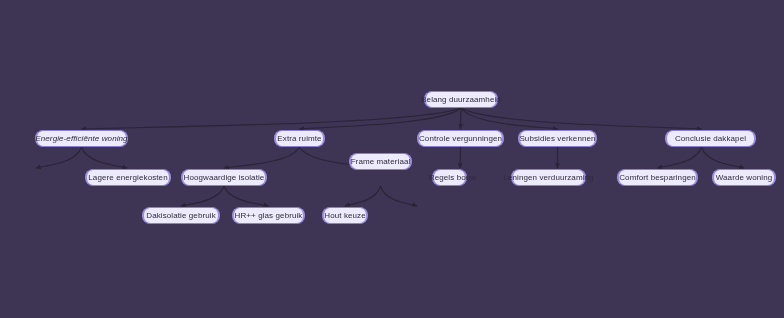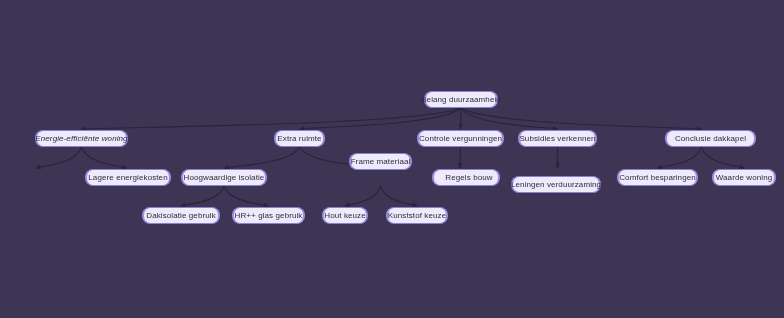--- a/index.html
+++ b/index.html
@@ -100,37 +100,34 @@
     </div>
     <div class="node" style="left: 85px; top: 169px; width: 86px;">
       <span class="node-label">Lagere energiekosten</span>
     </div>
     <div class="node" style="left: 181px; top: 169px; width: 86px; align-items: center;">
       <span class="node-label">Hoogwaardige isolatie</span>
     </div>
     <div class="node" style="left: 349px; top: 153px; width: 63px;">
       <span class="node-label">Frame materiaal</span>
     </div>
-    <div class="node" style="left: 432px; top: 169px; width: 68px; padding-left: 12px;">
+    <div class="node" style="left: 432px; top: 169px; width: 35px; padding-left: 12px;">
       <span class="node-label">Regels bouw</span>
     </div>
-    <div class="node" style="left: 511px; top: 176px; width: 90px;">
+    <div class="node" style="left: 511px; top: 169px; width: 75px;">
       <span class="node-label">Leningen verduurzaming</span>
     </div>
     <div class="node" style="left: 617px; top: 169px; width: 81px;">
       <span class="node-label">Comfort besparingen</span>
     </div>
     <div class="node" style="left: 712px; top: 169px; width: 64px;">
       <span class="node-label">Waarde woning</span>
     </div>
     <div class="node" style="left: 142px; top: 207px; width: 78px;">
       <span class="node-label">Dakisolatie gebruik</span>
     </div>
     <div class="node" style="left: 232px; top: 207px; width: 73px;">
       <span class="node-label">HR++ glas gebruik</span>
     </div>
     <div class="node" style="left: 322px; top: 207px; width: 46px;">
       <span class="node-label">Hout keuze</span>
     </div>
-    <div class="node" style="left: 386px; top: 207px; width: 62px;">
-      <span class="node-label">Kunststof keuze</span>
-    </div>
   </div>
 
 </body></html>

